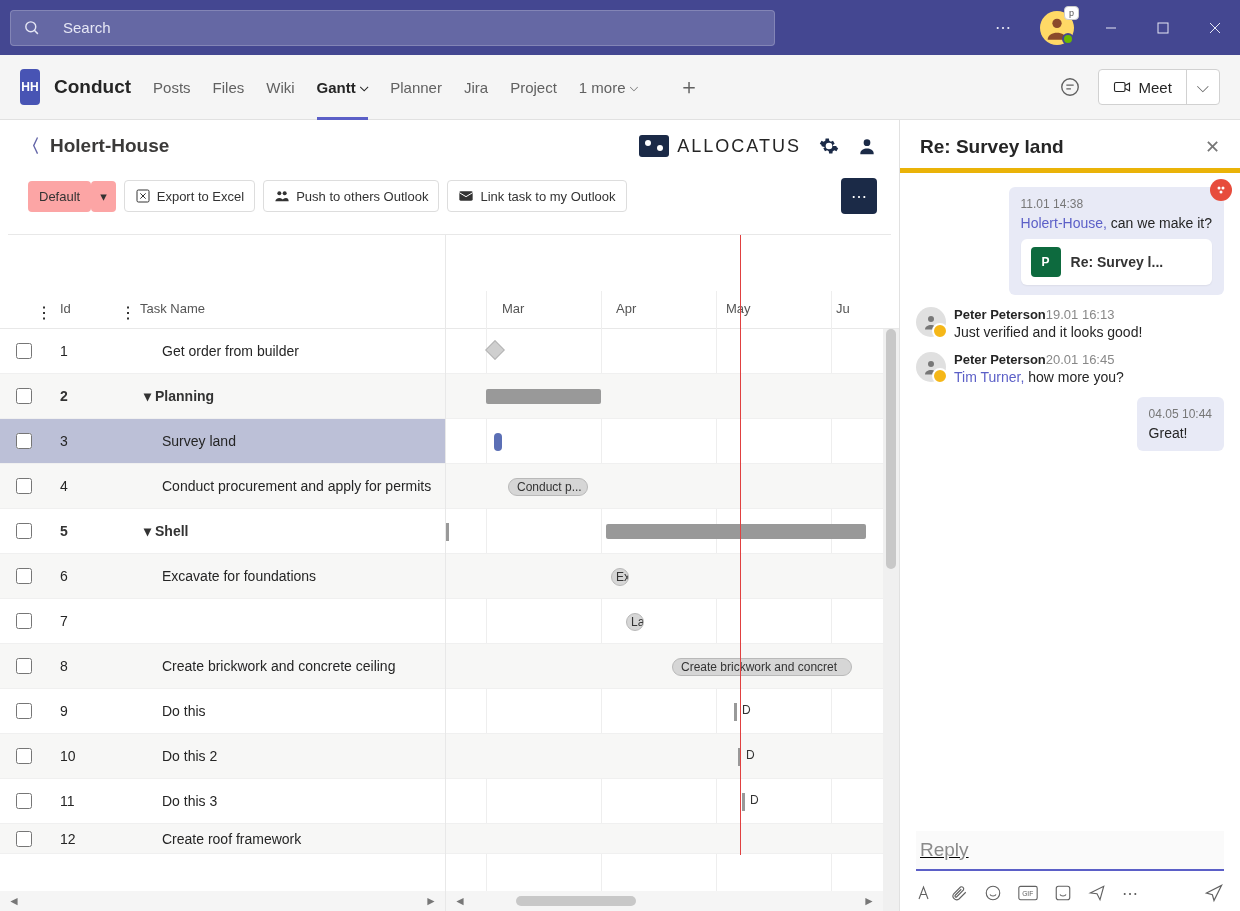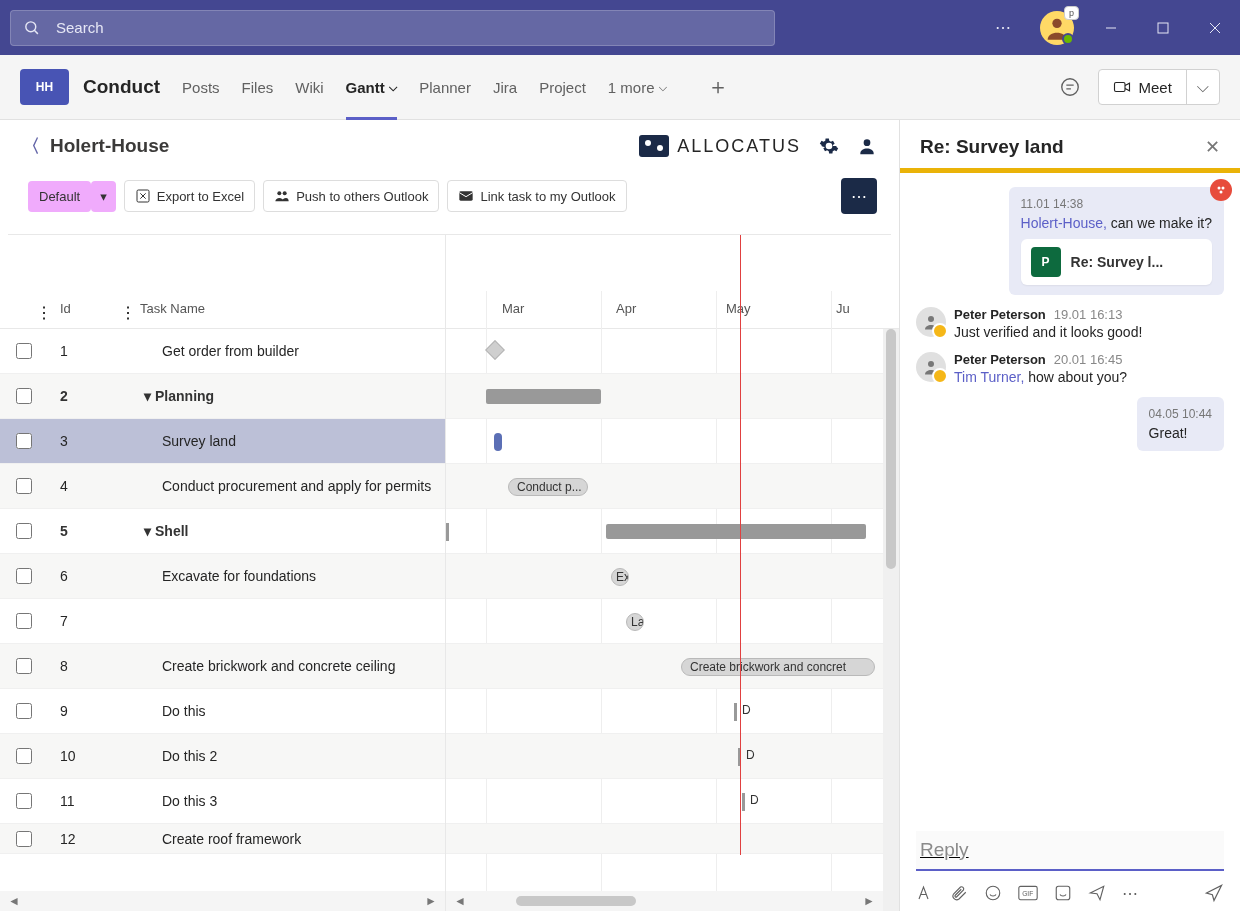--- a/index.html
+++ b/index.html
@@ -1,32 +1,32 @@
 <!DOCTYPE html>
 <html><head>
 <meta charset="utf-8">
 <style>
 * { box-sizing: border-box; margin: 0; padding: 0; font-family: "Segoe UI", -apple-system, sans-serif; }
 body { background: #fff; width: 1240px; height: 911px; overflow: hidden; }
 
 
 .titlebar { height: 55px; background: #444791; display: flex; align-items: center; padding: 0 10px; gap: 10px; }
-.searchbox { flex: 0 0 765px; height: 36px; background: rgba(255,255,255,0.18); border-radius: 4px; display: flex; align-items: center; gap: 16px; padding: 0 12px; color: #e6e7f5; cursor: text; border: 1px solid rgba(255,255,255,0.2); }
+.searchbox { flex: 0 0 765px; height: 36px; background: rgba(255,255,255,0.18); border-radius: 4px; display: flex; align-items: center; gap: 23px; padding: 0 12px; color: #e6e7f5; cursor: text; border: 1px solid rgba(255,255,255,0.2); }
 .searchbox input { background: transparent; border: none; color: #e6e7f5; font-size: 15px; flex: 1; outline: none; }
 .searchbox input::placeholder { color: #e6e7f5; }
 .titlebar-right { margin-left: auto; display: flex; align-items: center; gap: 22px; }
 .titlebar-icon { color: #e6e7f5; cursor: pointer; display: flex; align-items: center; justify-content: center; width: 30px; height: 30px; }
 .avatar { width: 34px; height: 34px; border-radius: 50%; background: #ffd966; position: relative; display: flex; align-items: center; justify-content: center; }
 .avatar svg { width: 28px; height: 28px; }
 .avatar-badge { position: absolute; top: -5px; right: -5px; background: #fff; color: #555; font-size: 9px; padding: 1px 4px; border-radius: 4px; border: 1px solid #ccc; }
 .avatar-presence { position: absolute; bottom: 0; right: 0; width: 12px; height: 12px; background: #6bb700; border: 2px solid #444791; border-radius: 50%; }
 
 
 .channel-header { height: 65px; background: #f5f5f5; border-bottom: 1px solid #e1e1e1; display: flex; align-items: center; padding: 0 20px; gap: 14px; }
-.team-icon { width: 49px; height: 36px; background: #4854b4; border-radius: 4px; color: #fff; display: flex; align-items: center; justify-content: center; font-size: 12px; font-weight: 600; }
+.team-icon { width: 20px; height: 36px; background: #4854b4; border-radius: 4px; color: #fff; display: flex; align-items: center; justify-content: center; font-size: 12px; font-weight: 600; }
 .channel-name { font-size: 19px; font-weight: 700; color: #252525; margin-right: 8px; }
 .tabs { display: flex; gap: 22px; align-items: center; height: 100%; }
 .tab { font-size: 15px; color: #616161; cursor: pointer; height: 100%; display: flex; align-items: center; position: relative; }
 .tab.active { font-weight: 600; color: #252525; }
 .tab.active::after { content: ""; position: absolute; bottom: -1px; left: 0; right: 0; height: 3px; background: #5b5fc7; }
 .add-tab { font-size: 22px; color: #616161; cursor: pointer; margin-left: 18px; font-weight: 300; }
 .channel-right { margin-left: auto; display: flex; align-items: center; gap: 10px; }
 .conv-icon { width: 36px; height: 36px; display: flex; align-items: center; justify-content: center; color: #616161; cursor: pointer; }
 .meet-btn { display: flex; align-items: center; gap: 0; border: 1px solid #d1d1d1; border-radius: 4px; background: #fff; overflow: hidden; }
 .meet-main { padding: 8px 14px; display: flex; align-items: center; gap: 8px; font-size: 15px; color: #252525; cursor: pointer; }
@@ -49,21 +49,21 @@
 .brand-logo::before { top: 5px; left: 6px; }
 .brand-logo::after { top: 10px; right: 6px; }
 .crumb-icon { color: #1b2a47; cursor: pointer; }
 
 
 .gantt-toolbar { display: flex; align-items: center; gap: 8px; padding: 8px 14px 20px; border-bottom: 1px solid #e8e8e8; margin: 0 8px; flex-wrap: nowrap; }
 .seg { display: flex; gap: 0; }
 .seg-btn { padding: 7px 14px; background: #f2f2f2; color: #333; font-size: 13px; cursor: pointer; border-radius: 3px; }
 .seg-btn.dark { background: #1b2a47; color: #fff; }
 .tbtn { padding: 7px 10px; background: transparent; border: 1px solid #ddd; border-radius: 4px; font-size: 13px; color: #333; cursor: pointer; display: flex; align-items: center; gap: 6px; }
-.tbtn.plain { background: #f0abfc; border-color: transparent; }
+.tbtn.plain { background: #fca5a5; border-color: transparent; }
 .tbtn.caret { padding: 7px 8px; }
 .more-dark { width: 36px; height: 36px; background: #1b2a47; border-radius: 4px; color: #fff; display: flex; align-items: center; justify-content: center; cursor: pointer; font-size: 16px; margin-left: auto; }
 
 
 .gantt-body { display: flex; flex: 1; overflow: hidden; position: relative; }
 .gantt-left { width: 446px; flex-shrink: 0; border-right: 1px solid #e8e8e8; display: flex; flex-direction: column; overflow: hidden; }
 .gantt-right { flex: 1; overflow: hidden; position: relative; }
 .gantt-head { display: flex; height: 94px; border-bottom: 1px solid #e8e8e8; align-items: flex-end; padding-bottom: 12px; }
 .col-check { width: 48px; display: flex; justify-content: center; }
 .col-id { width: 80px; padding-left: 12px; font-size: 13px; color: #555; }
@@ -114,21 +114,21 @@
 .bubble-self .meta { font-size: 12px; color: #777; margin-bottom: 4px; }
 .bubble-self .txt { font-size: 14px; color: #252525; }
 .bubble-self .link { color: #5b5fc7; }
 .reaction-badge { position: absolute; top: -8px; right: -8px; width: 22px; height: 22px; background: #e74c3c; border-radius: 50%; display: flex; align-items: center; justify-content: center; color: #fff; font-size: 11px; }
 .card-inside { margin-top: 8px; background: #fff; border-radius: 6px; padding: 8px 10px; display: flex; align-items: center; gap: 10px; font-size: 14px; font-weight: 600; color: #333; box-shadow: 0 1px 2px rgba(0,0,0,0.06); }
 .card-icon { width: 30px; height: 30px; background: #0d6a3e; border-radius: 4px; color: #fff; display: flex; align-items: center; justify-content: center; font-size: 12px; font-weight: 700; }
 
 .msg { display: flex; gap: 8px; }
 .msg-av { width: 30px; height: 30px; border-radius: 50%; background: #e0e0e0; flex-shrink: 0; display: flex; align-items: center; justify-content: center; position: relative; }
 .msg-av::after { content: ""; position: absolute; bottom: -2px; right: -2px; width: 12px; height: 12px; background: #f5b718; border: 2px solid #fff; border-radius: 50%; }
-.msg-content .hdr { display: flex; gap: 8px; font-size: 13px; }
+.msg-content .hdr { display: flex; font-size: 13px; }
 .msg-content .name { font-weight: 600; color: #252525; }
 .msg-content .time { color: #888; }
 .msg-content .body { font-size: 14px; color: #252525; margin-top: 2px; }
 .mention { color: #5b5fc7; }
 
 .chat-input-wrap { padding: 10px 16px 6px; }
 .chat-input { width: 100%; border: none; border-bottom: 2px solid #5b5fc7; padding: 8px 4px; font-size: 19px; outline: none; background: #fafafa; text-decoration: underline; }
 .chat-input::placeholder { color: #8a8a8a; }
 .chat-tools { display: flex; align-items: center; gap: 16px; padding: 6px 16px 8px; color: #616161; }
 .chat-tools .tool { cursor: pointer; display: flex; }
@@ -400,21 +400,21 @@
               <div class="bar" style="left:160px;width:260px"></div>
               <div class="tiny" style="left:0px"></div>
             </div>
           <div class="trow alt">
               <div class="bar task" style="left:165px;width:18px;padding:0 4px">Ex</div>
             </div>
           <div class="trow">
               <div class="bar task" style="left:180px;width:18px;padding:0 4px">La</div>
             </div>
           <div class="trow alt">
-              <div class="bar task" style="left:235px;width:194px">Create brickwork and concret</div>
+              <div class="bar task" style="left:226px;width:180px">Create brickwork and concret</div>
             </div>
           <div class="trow">
               <div class="tiny" style="left:288px"></div>
               <div class="tinylbl" style="left:296px">D</div>
             </div>
           <div class="trow alt">
               <div class="tiny" style="left:292px"></div>
               <div class="tinylbl" style="left:300px">D</div>
             </div>
           <div class="trow">
@@ -478,21 +478,21 @@
             <svg width="18" height="18" viewBox="0 0 24 24" fill="#777">
               <circle cx="12" cy="8" r="4"></circle>
               <path d="M4 22c0-4 4-6 8-6s8 2 8 6"></path>
             </svg>
           </div>
         <div class="msg-content">
           <div class="hdr">
               <span class="name">Peter Peterson</span>
               <span class="time">20.01 16:45</span>
             </div>
-          <div class="body"><span class="mention">Tim Turner,</span><span> how about you?</span></div>
+          <div class="body"><span class="mention">Tim Turner,</span><span> how more you?</span></div>
         </div>
       </div>
 
       <div class="bubble-self" style="max-width:200px">
         <div class="meta">04.05 10:44</div>
         <div class="txt">Great!</div>
       </div>
     </div>
 
     <div class="chat-input-wrap">

